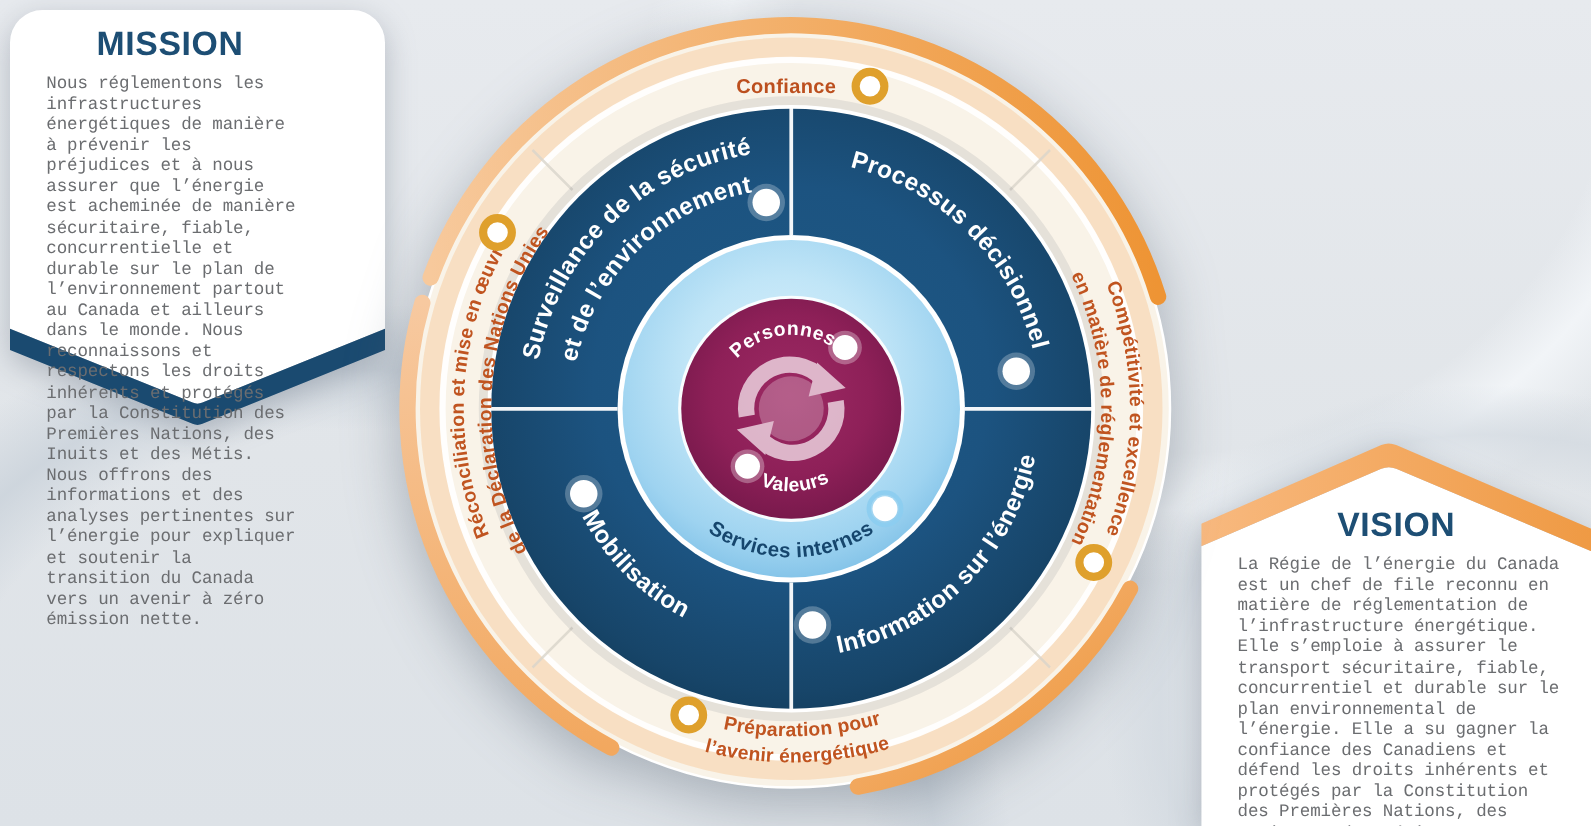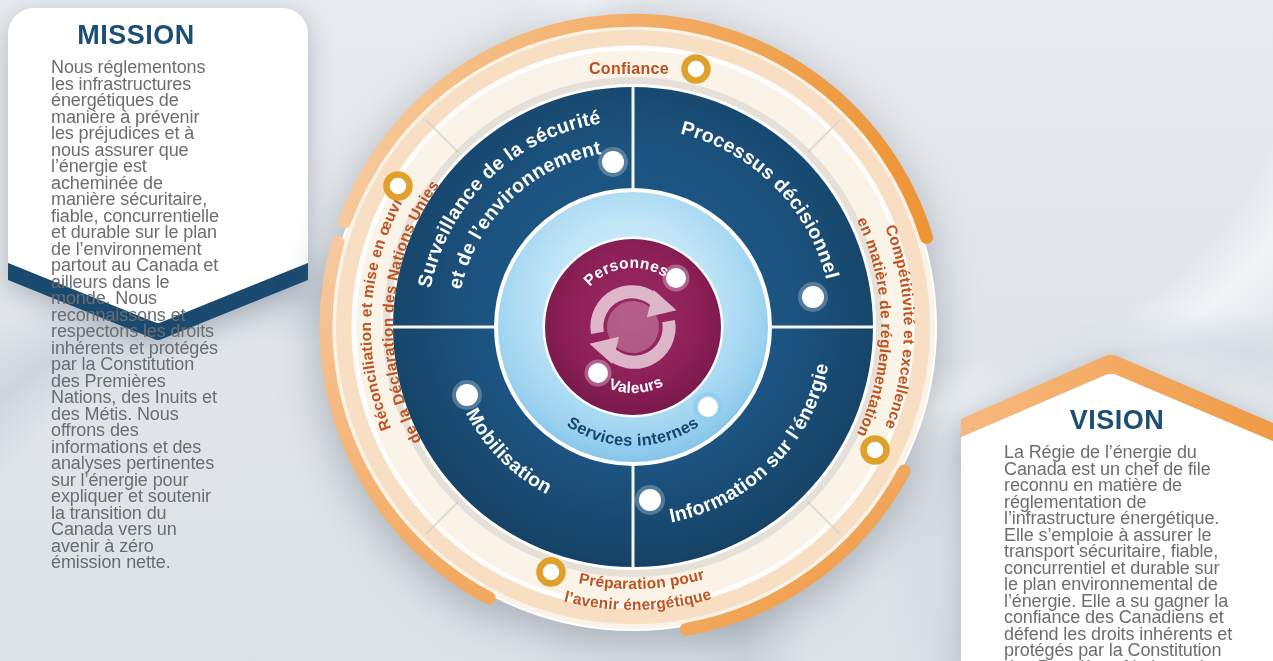--- a/index.html
+++ b/index.html
@@ -11,21 +11,21 @@
        background:radial-gradient(closest-side,rgba(214,221,228,0) 60%,rgba(204,212,220,.9) 69%,rgba(224,228,233,0) 79%);}
   .bgB{left:380px;top:-430px;width:1150px;height:1000px;transform:rotate(-14deg);
        background:radial-gradient(closest-side,rgba(235,238,241,0) 58%,rgba(242,245,248,.95) 67%,rgba(226,230,235,0) 78%);}
   .bgC{left:760px;top:240px;width:980px;height:760px;transform:rotate(24deg);
        background:radial-gradient(closest-side,rgba(218,224,230,0) 58%,rgba(210,217,224,.7) 68%,rgba(224,228,233,0) 78%);}
 
   .panel{position:absolute;}
   .panel svg.shape{position:absolute;left:0;top:0;filter:drop-shadow(0 7px 12px rgba(96,107,124,.38));}
   .panel .panel-text{position:absolute;left:0;top:0;width:100%;}
   .panel h2{margin:0;text-align:center;color:#1d4e74;font-size:27px;font-weight:bold;letter-spacing:.5px;}
-  .panel p{margin:16px;color:#6b6d70;font-size:18px;line-height:16.5px;letter-spacing:-0.1px;}
+  .panel p{margin:2px;color:#6b6d70;font-size:14px;line-height:16.5px;letter-spacing:-0.1px;font-family:Liberation Mono, monospace;}
   .mission{left:8px;top:6px;width:256px;height:345px;}
   .mission h2{margin-top:14px;}
   .mission p{margin-top:8px;padding:0 24px 0 27px;}
   .vision{left:961px;top:343px;width:312px;height:318px;}
   .vision h2{margin-top:62px;}
   .vision p{margin-top:8px;padding:0 22px 0 27px;}
 
   .wheel{position:absolute;left:313px;top:7px;
          filter:drop-shadow(0 12px 22px rgba(88,99,115,.42));}
   .wheel text{font-family:"Liberation Sans",sans-serif;font-weight:bold;}

